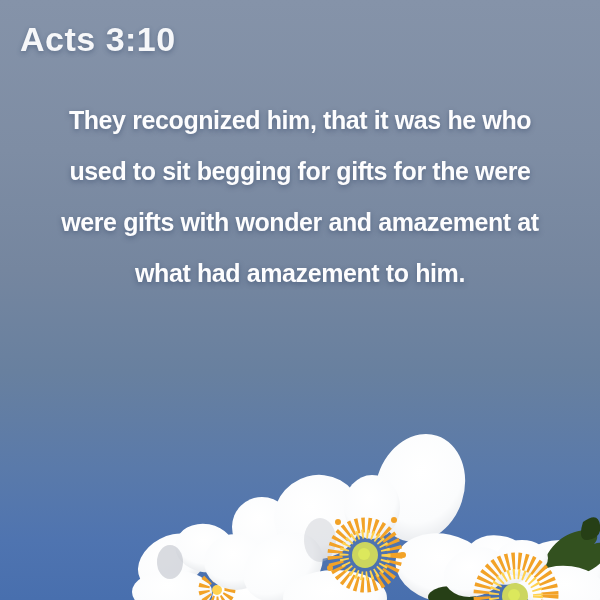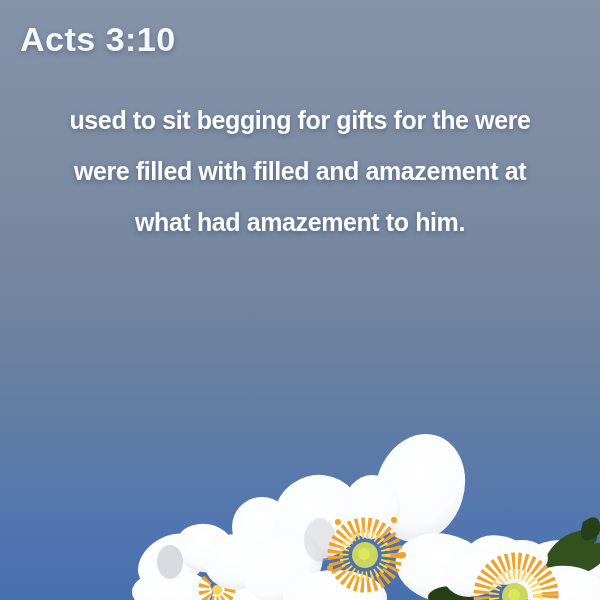--- a/index.html
+++ b/index.html
@@ -135,18 +135,19 @@
       <circle cx="338" cy="522" r="3" fill="var(--stamen-orange)"></circle>
       <circle cx="394" cy="520" r="3" fill="var(--stamen-orange)"></circle>
       <circle cx="403" cy="555" r="3" fill="var(--stamen-orange)"></circle>
       <circle cx="330" cy="568" r="3" fill="var(--stamen-orange)"></circle>
     </g>
   </svg>
 
   <h1 class="title">Acts 3:10</h1>
 
   <div class="verse">
+    <div class="vline">They recognized him, that it was he who</div>
     <div class="vline">used to sit begging for gifts for the were</div>
-    <div class="vline">were filled with filled and amazement at</div>
+    <div class="vline">were gifts with wonder and amazement at</div>
     <div class="vline">what had amazement to him.</div>
   </div>
 
 </div>
 
 </body></html>

